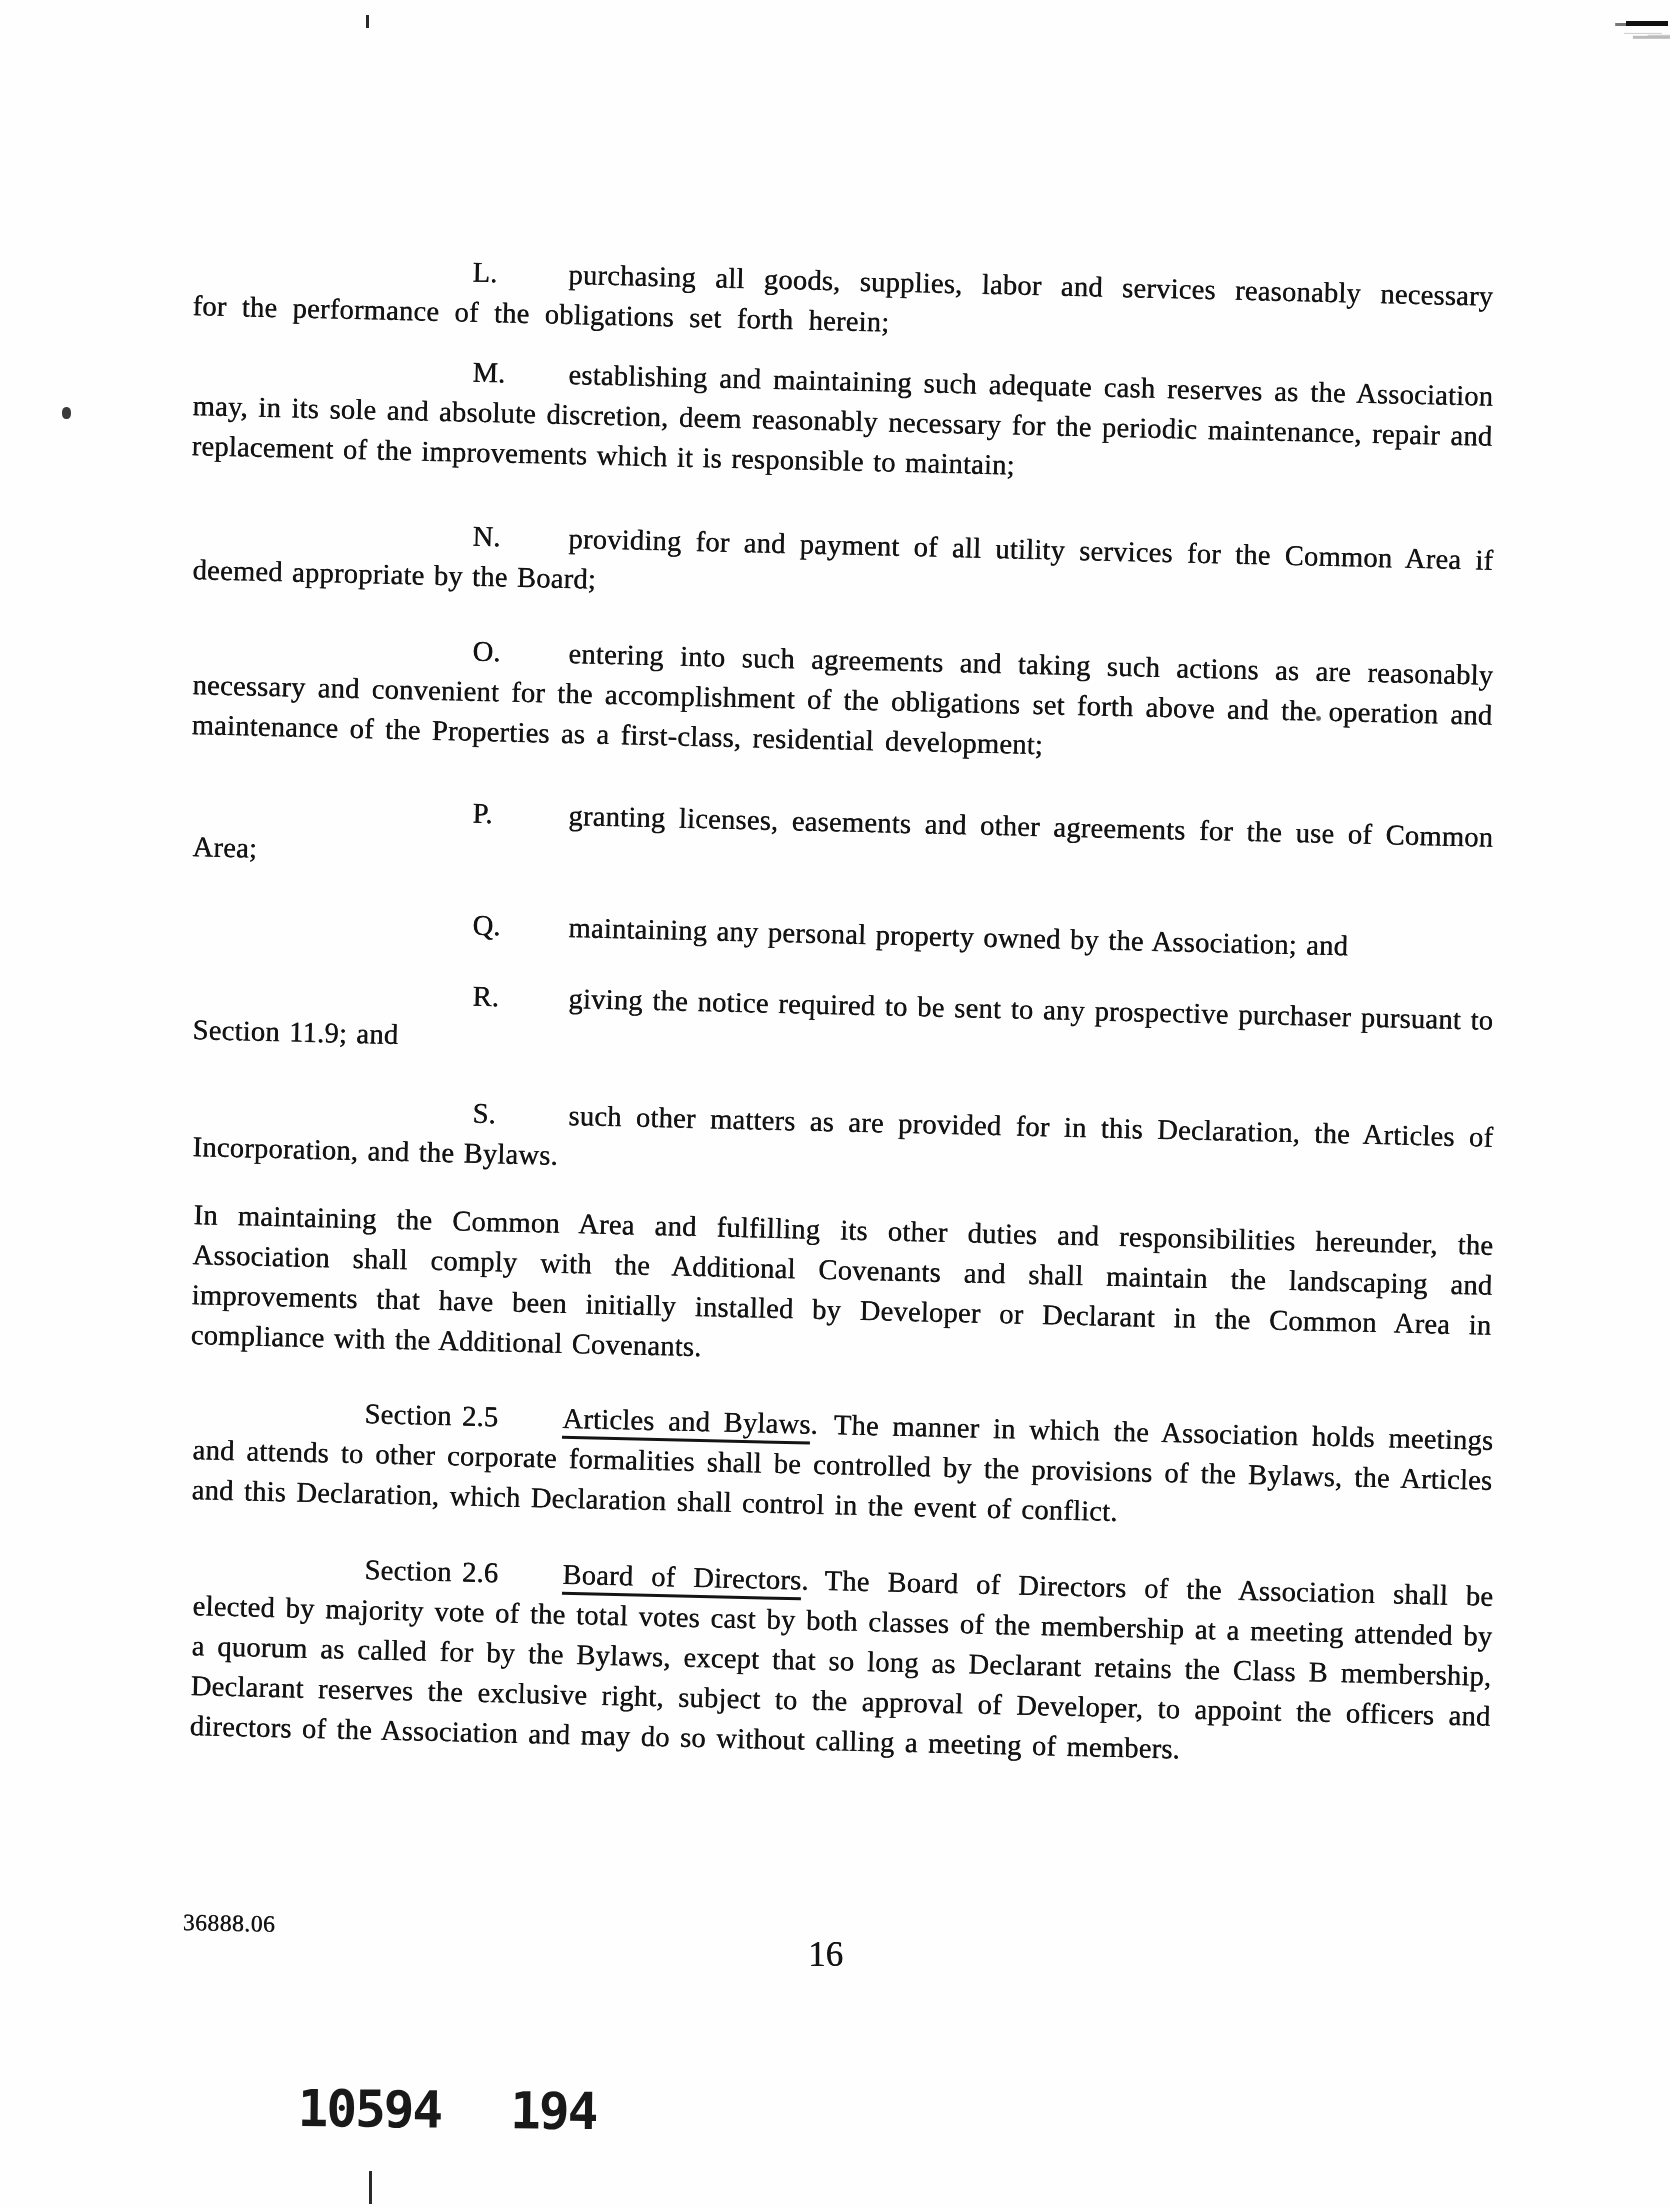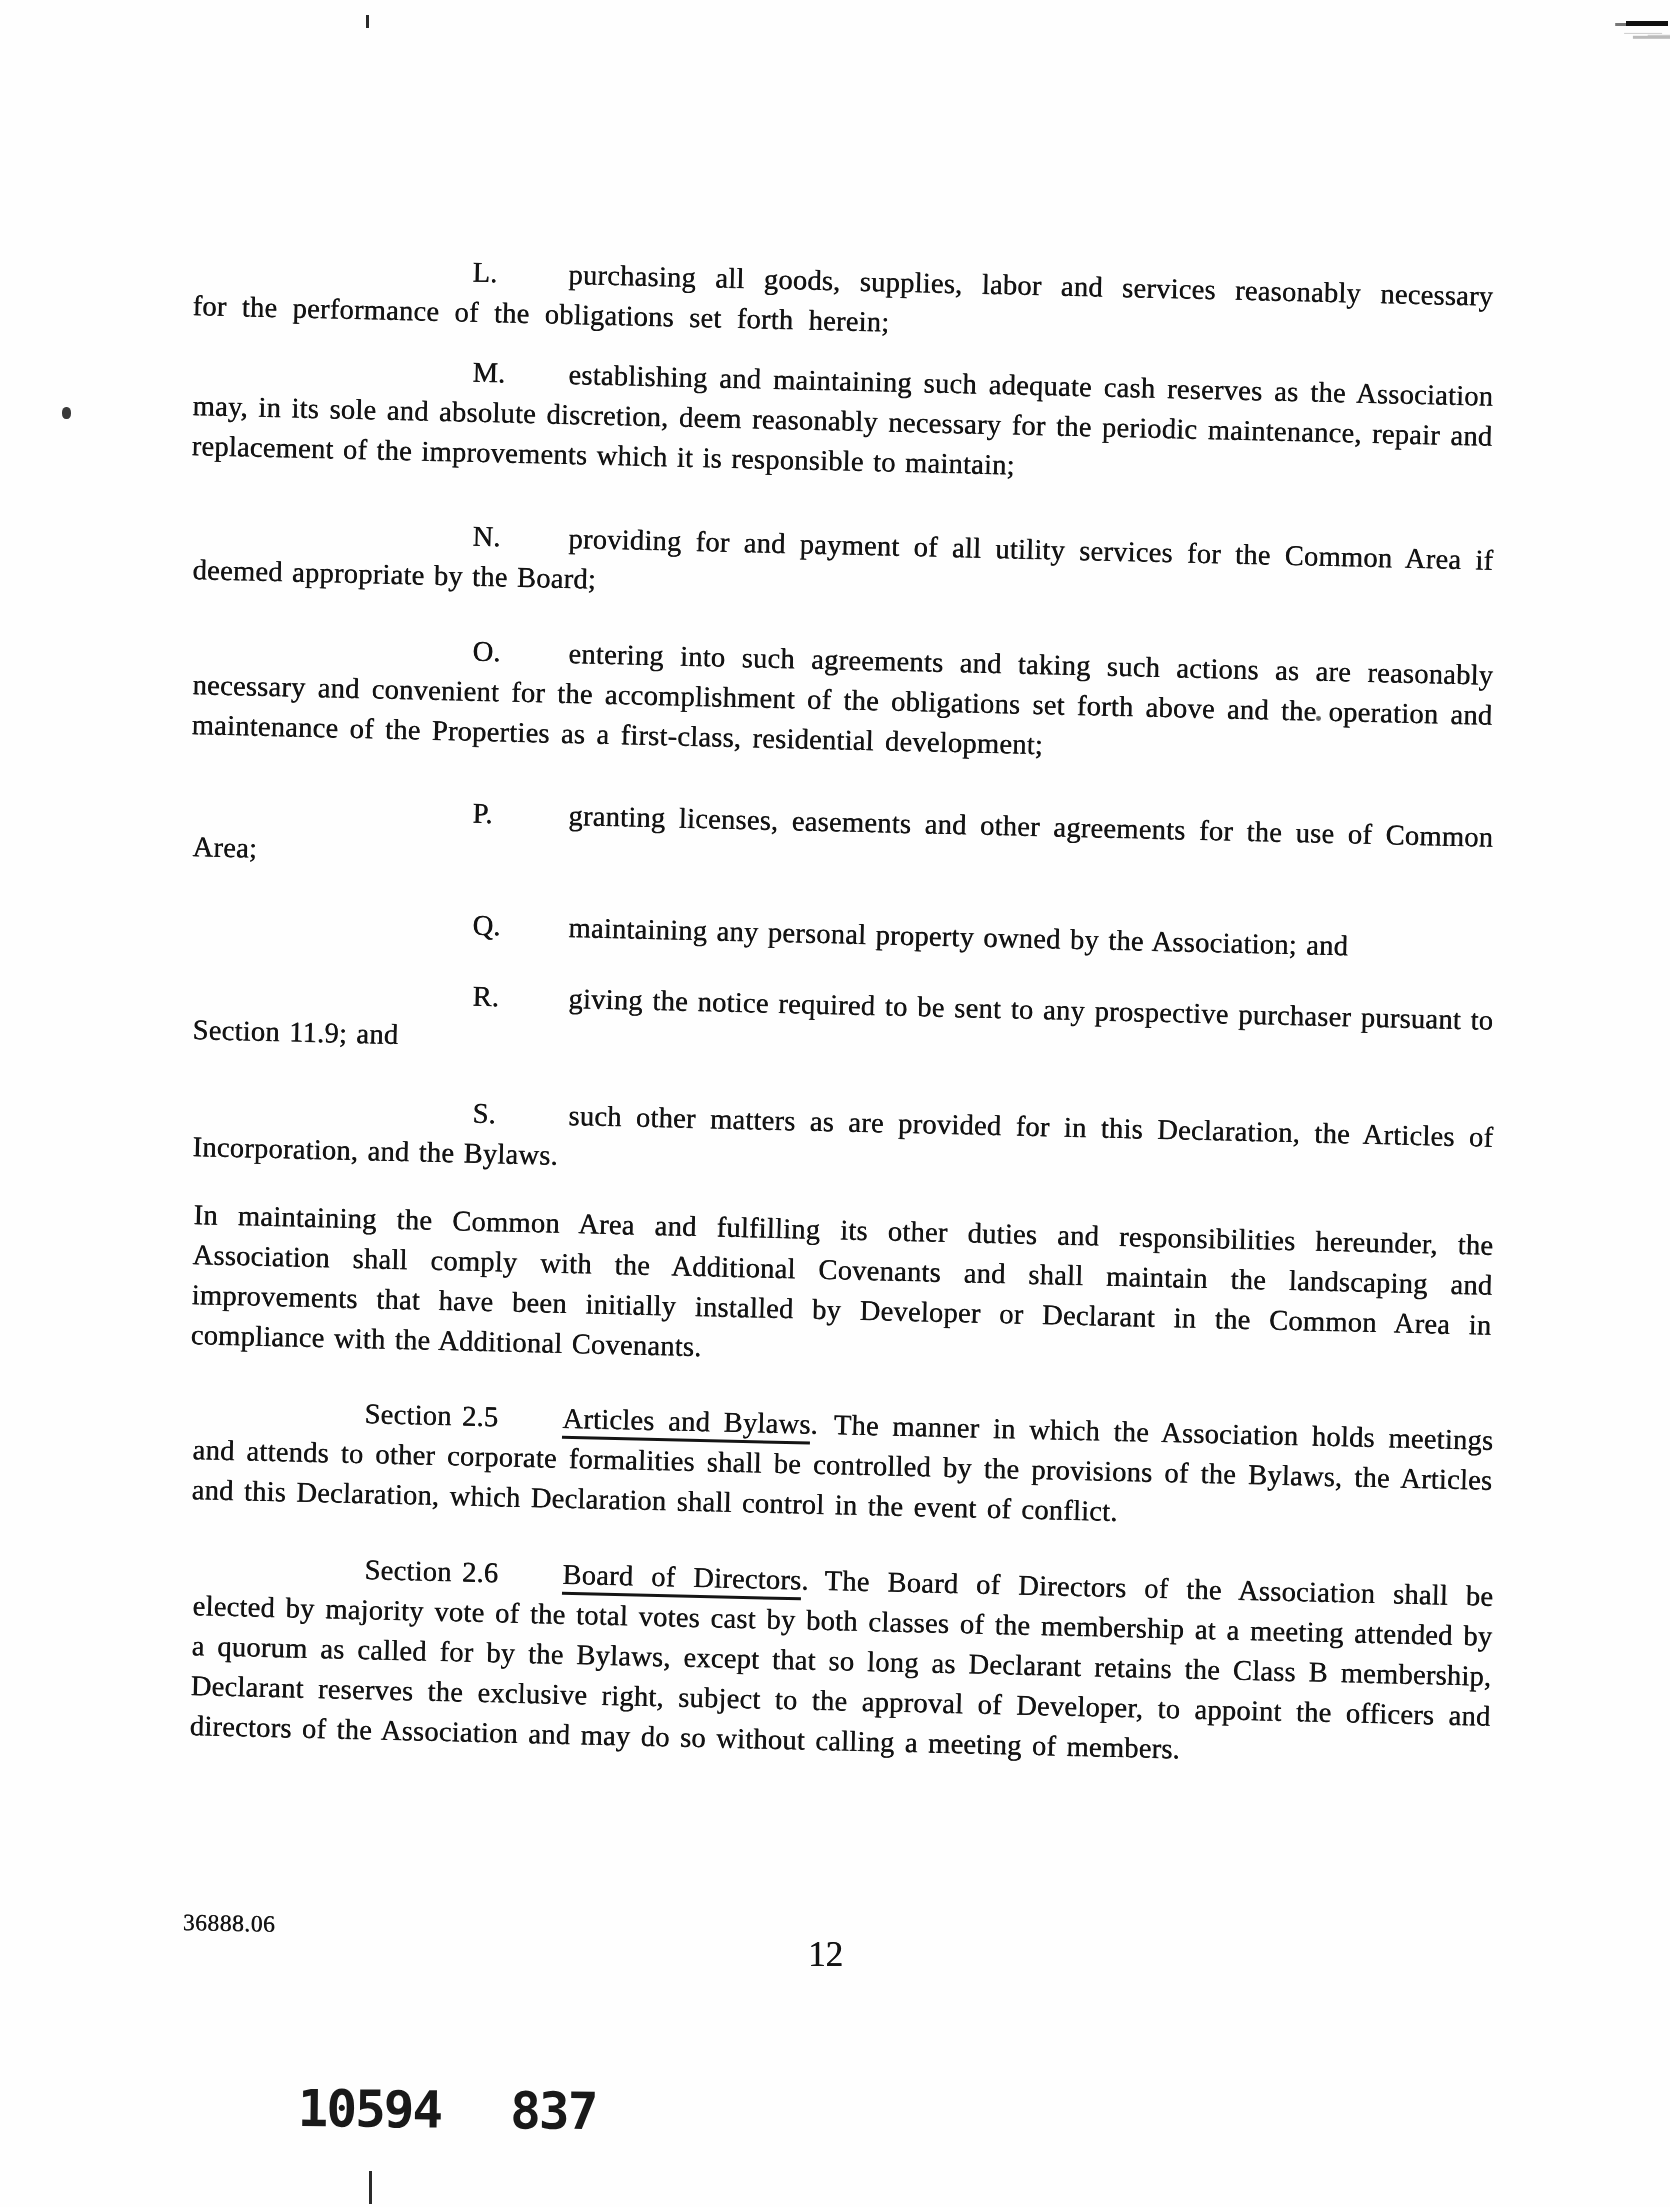--- a/index.html
+++ b/index.html
@@ -99,18 +99,18 @@
 
   <p class="para clause" style="top:1058px"><span class="letter">S.</span><span class="text">such other matters as are provided for in this Declaration, the Articles of Incorporation, and the Bylaws.</span></p>
 
   <p class="para" style="top:1166px">In maintaining the Common Area and fulfilling its other duties and responsibilities hereunder, the Association shall comply with the Additional Covenants and shall maintain the landscaping and improvements that have been initially installed by Developer or Declarant in the Common Area in compliance with the Additional Covenants.</p>
 
   <p class="para section" style="top:1361px"><span class="label">Section 2.5</span><span class="title">Articles and Bylaws</span><span class="dot">.</span><span class="body">The manner in which the Association holds meetings and attends to other corporate formalities shall be controlled by the provisions of the Bylaws, the Articles and this Declaration, which Declaration shall control in the event of conflict.</span></p>
 
   <p class="para section" style="top:1517px"><span class="label">Section 2.6</span><span class="title">Board of Directors</span><span class="dot">.</span><span class="body">The Board of Directors of the Association shall be elected by majority vote of the total votes cast by both classes of the membership at a meeting attended by a quorum as called for by the Bylaws, except that so long as Declarant retains the Class B membership, Declarant reserves the exclusive right, subject to the approval of Developer, to appoint the officers and directors of the Association and may do so without calling a meeting of members.</span></p>
 
   <div class="footer-file">36888.06</div>
-  <div class="footer-page">12</div>
+  <div class="footer-page">16</div>
 
-  <div class="stamp"><span class="book">10594</span><span class="pg">837</span></div>
+  <div class="stamp"><span class="book">10594</span><span class="pg">194</span></div>
 
 </div>
 
 
 </body></html>

